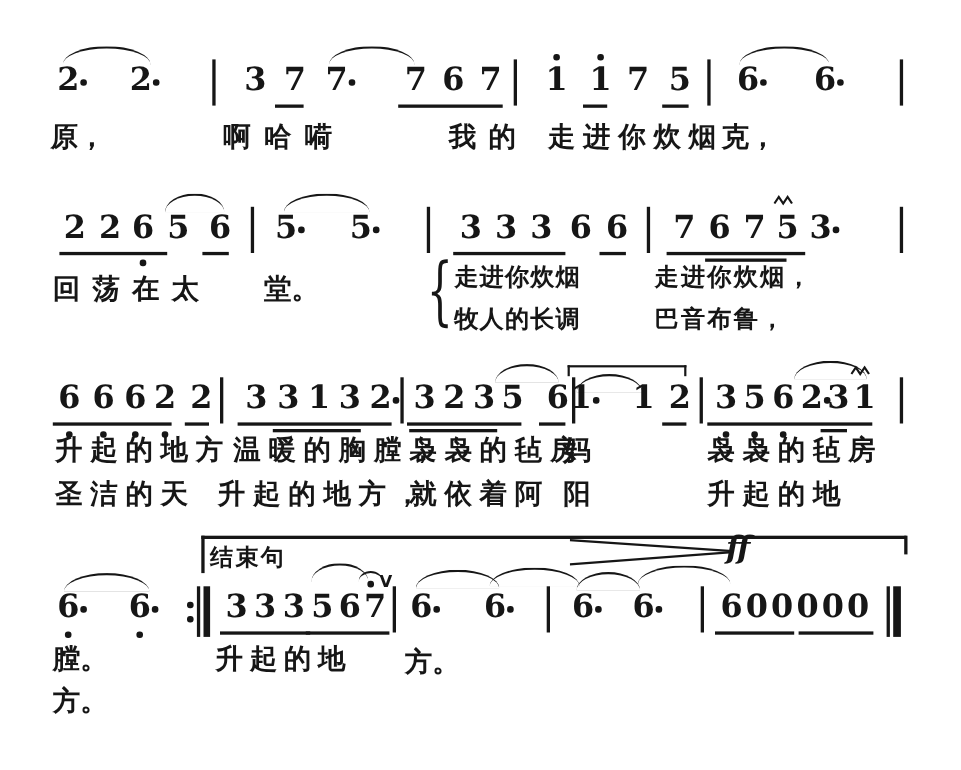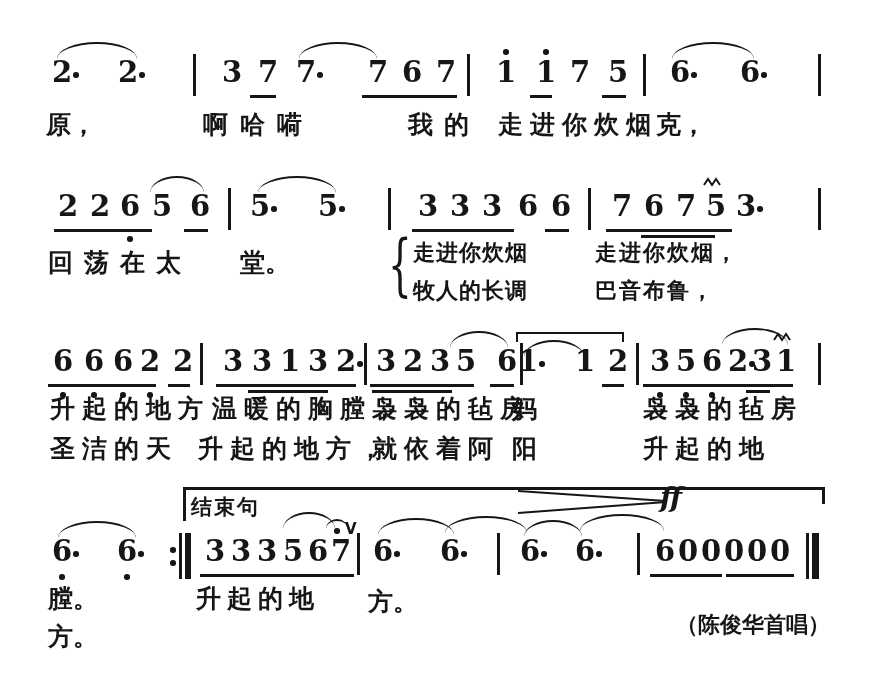--- a/index.html
+++ b/index.html
@@ -228,16 +228,15 @@
       <div style="position: absolute; left: 183px; top: 487px; width: 641px; height: 2.5px; background: rgb(22, 22, 22);"></div>
       <div class="bar" style="position: absolute; left: 183px; top: 487px; height: 34px;"></div>
       <div class="bar" style="position: absolute; left: 822px; top: 487px; height: 17px;"></div>
       <div class="svgbox" style="position: absolute; left: 518px; top: 487px;"><svg width="150" height="28" viewBox="0 0 150 28">
           <line x1="0" y1="4" x2="148" y2="14" stroke="#161616" stroke-width="2"></line>
           <line x1="0" y1="26" x2="148" y2="15" stroke="#161616" stroke-width="2"></line>
         </svg></div>
     </div>
   <div class="ending-label">结束句</div>
   <div class="ff">ff</div>
-  <div class="credit">（陈俊华首唱）</div>
   <div class="breath">V</div>
   <div class="brace">{</div>
 </div>
 
 </body></html>

